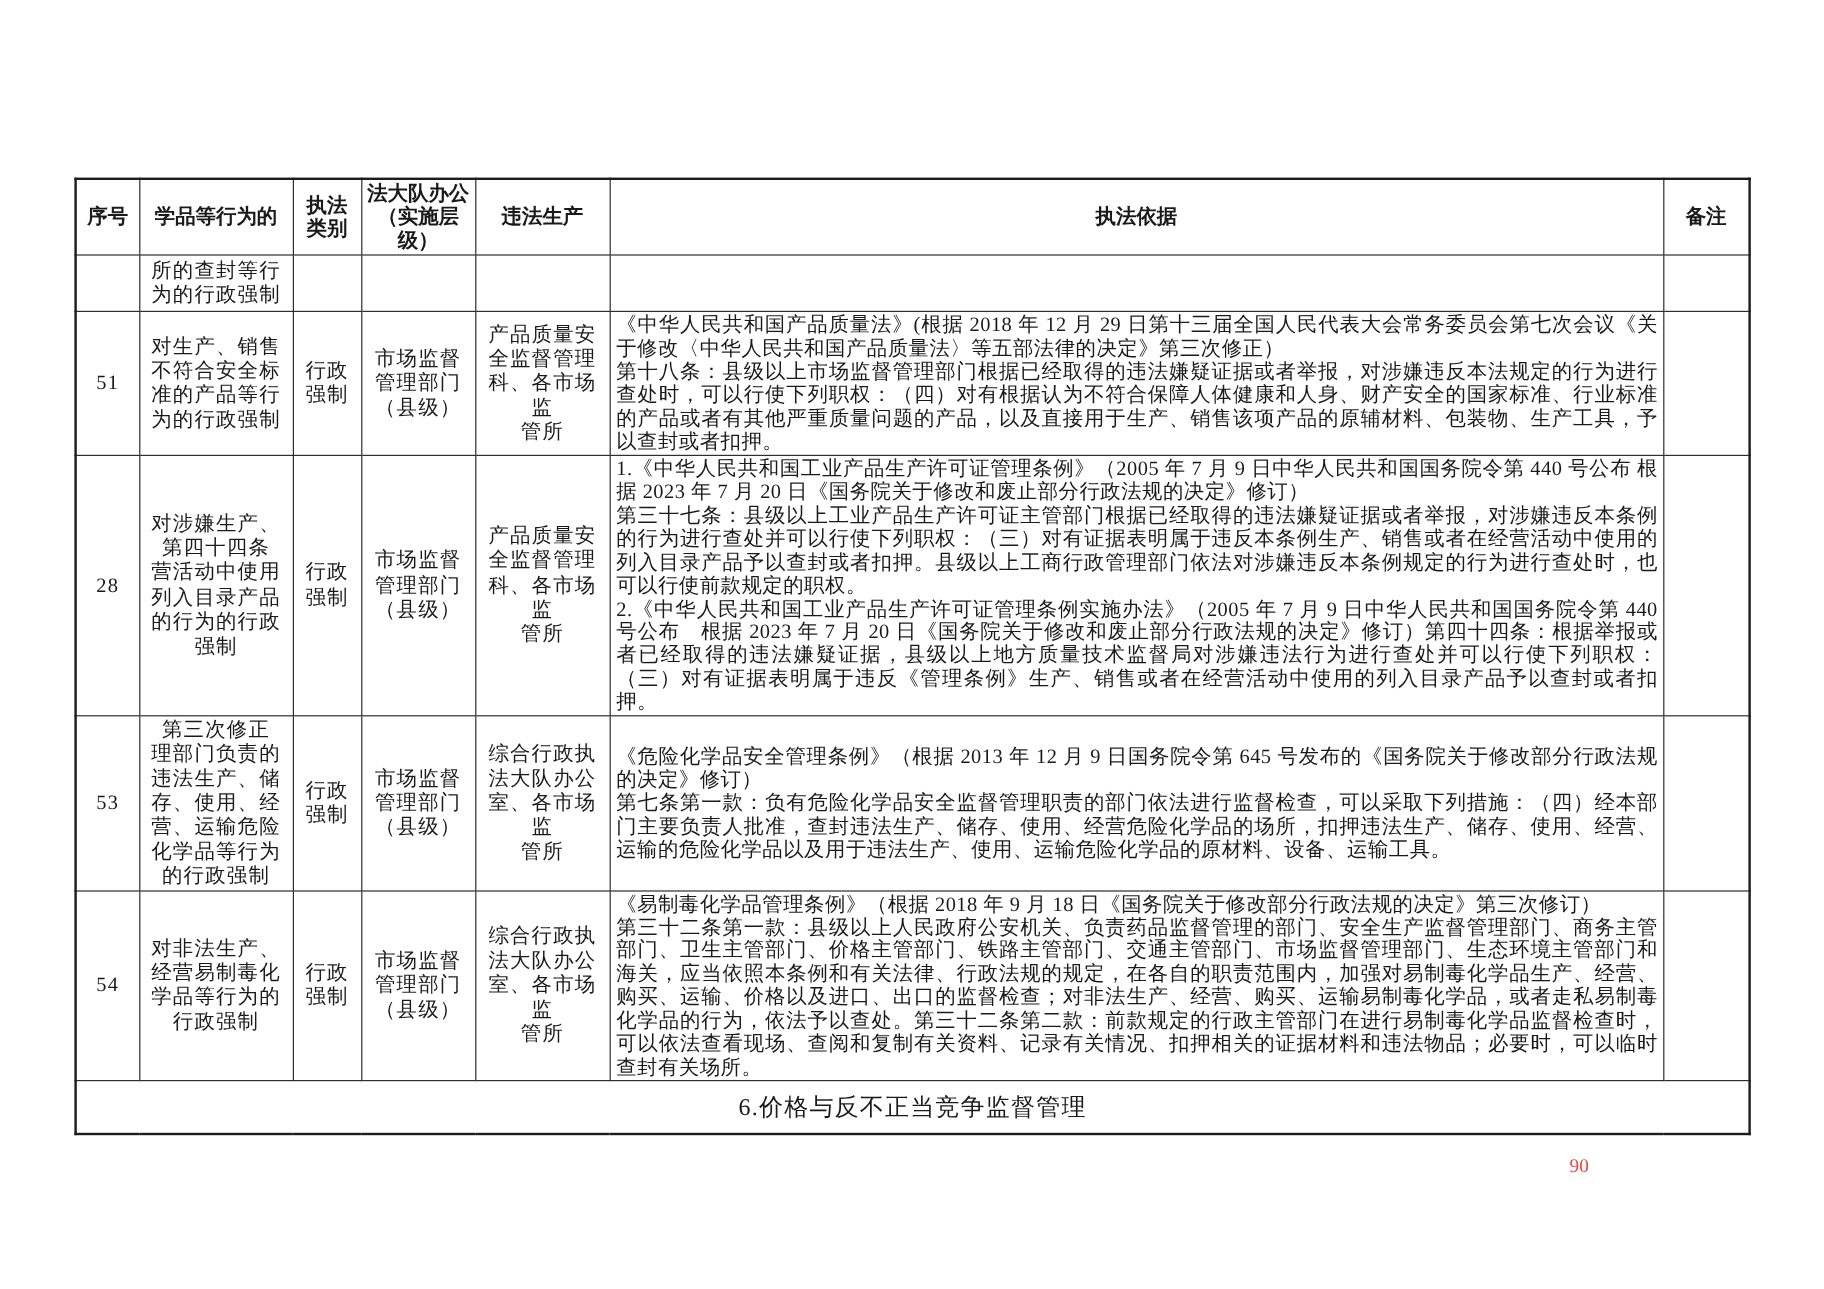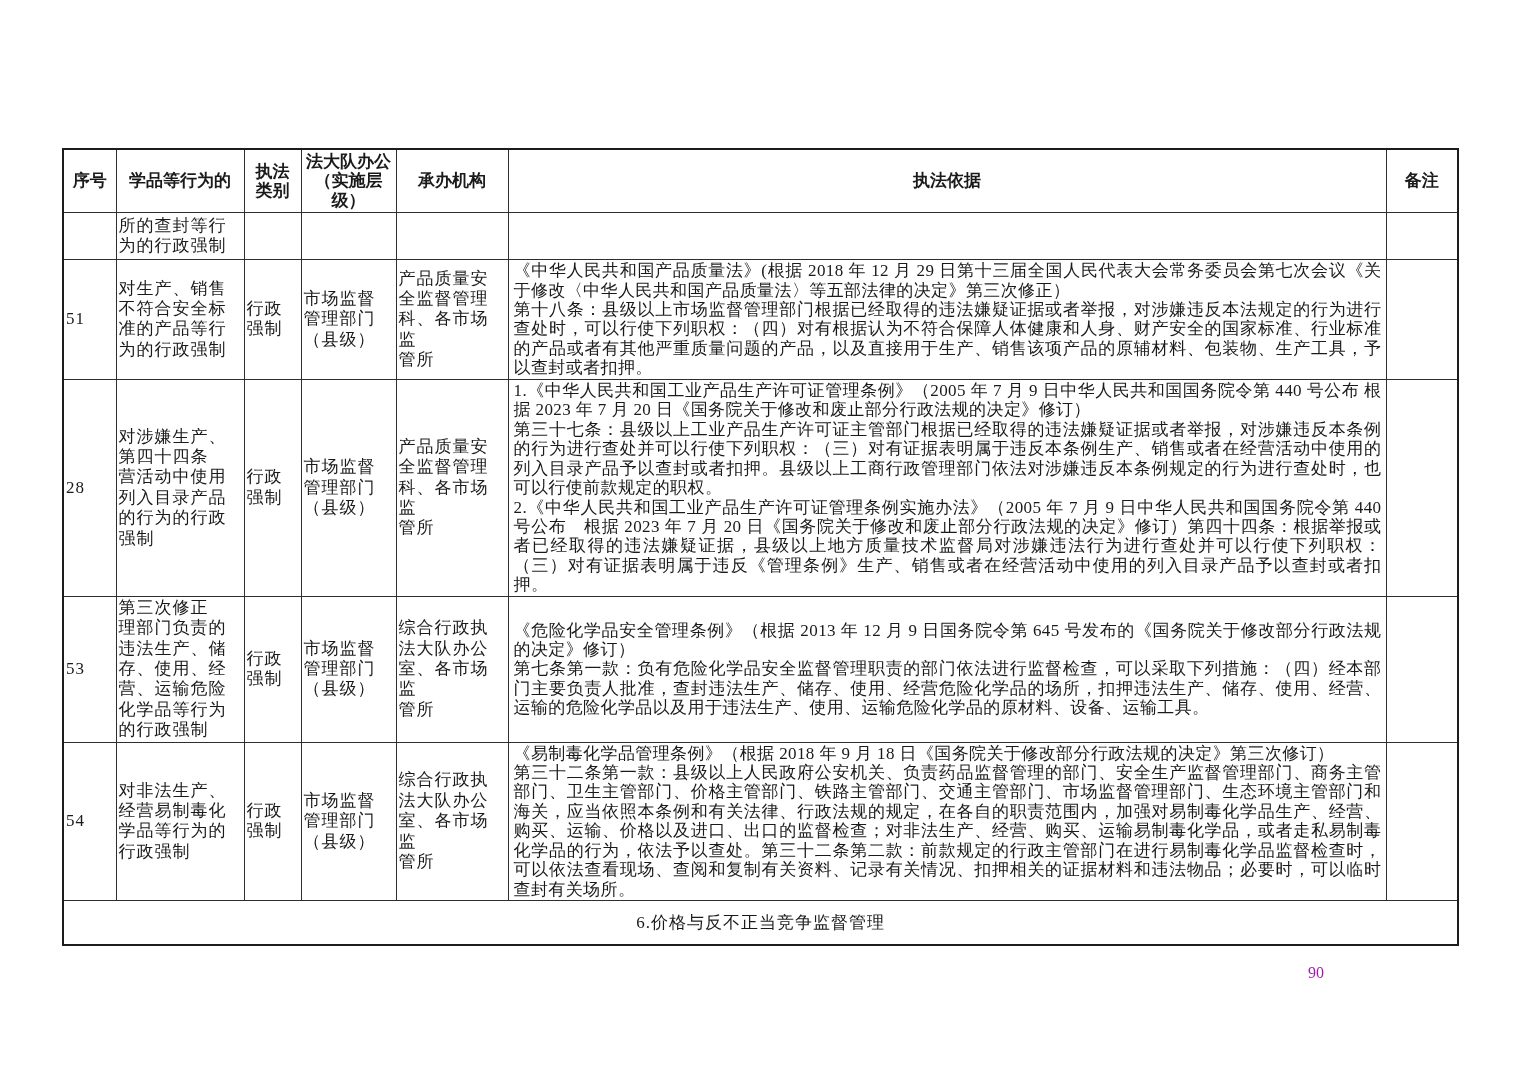--- a/index.html
+++ b/index.html
@@ -15,41 +15,41 @@
   }
   .law-table th, .law-table td {
     border:1px solid #2e2e2e; overflow:hidden; padding:1px 2px;
     font-size:17px;
   }
   .law-table th {
     font-weight:bold; text-align:center; vertical-align:middle;
     line-height:1.14; white-space:pre-line; padding:2px 1px;
   }
   td.cell-center {
-    vertical-align:middle; white-space:pre-line;
+    text-align:center; vertical-align:middle; white-space:pre-line;
     line-height:1.2; letter-spacing:1px;
   }
   td.cell-basis {
     text-align:justify; text-justify:inter-character; vertical-align:middle;
     white-space:pre-line; line-height:1.145; letter-spacing:0.4px;
     padding:1px 4px 1px 5px;
   }
   td.cell-note { vertical-align:middle; }
   tr.r-header { height:57px; }
   tr.r-cont   { height:47px; }
   tr.r-51     { height:116px; }
   tr.r-52     { height:217px; }
   tr.r-53     { height:137px; }
   tr.r-54     { height:156px; }
   tr.r-foot   { height:44px; }
   td.section-footer {
-    text-align:center; vertical-align:middle; font-size:17px; letter-spacing:1px;
+    text-align:center; vertical-align:middle; font-size:20px; letter-spacing:1px;
   }
   .page-number {
-    position:absolute; left:1308px; top:964px; font-size:16px; color:#a21caf;
+    position:absolute; left:1308px; top:964px; font-size:16px; color:#ef4444;
   }
 </style>
 </head>
 <body>
 
 <div class="page">
 
   <table class="law-table">
     <colgroup>
       <col style="width:53px">
@@ -62,21 +62,21 @@
     </colgroup>
     <thead>
       <tr class="r-header">
         <th>序号</th>
         <th>学品等行为的</th>
         <th>执法
 类别</th>
         <th>法大队办公
 （实施层
 级）</th>
-        <th>承办机构</th>
+        <th>违法生产</th>
         <th>执法依据</th>
         <th>备注</th>
       </tr>
     </thead>
     <tbody>
       <tr class="r-cont">
         <td class="cell-center"></td>
         <td class="cell-center">所的查封等行
 为的行政强制</td>
         <td class="cell-center"></td>

